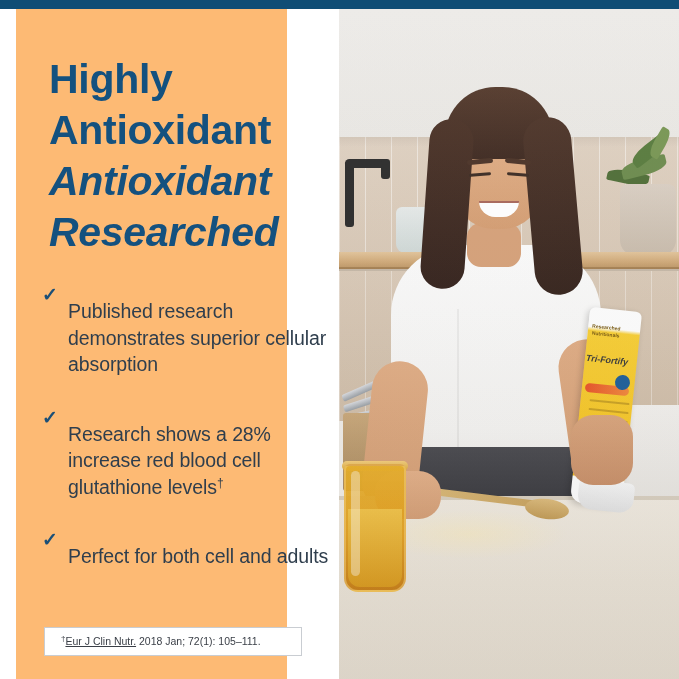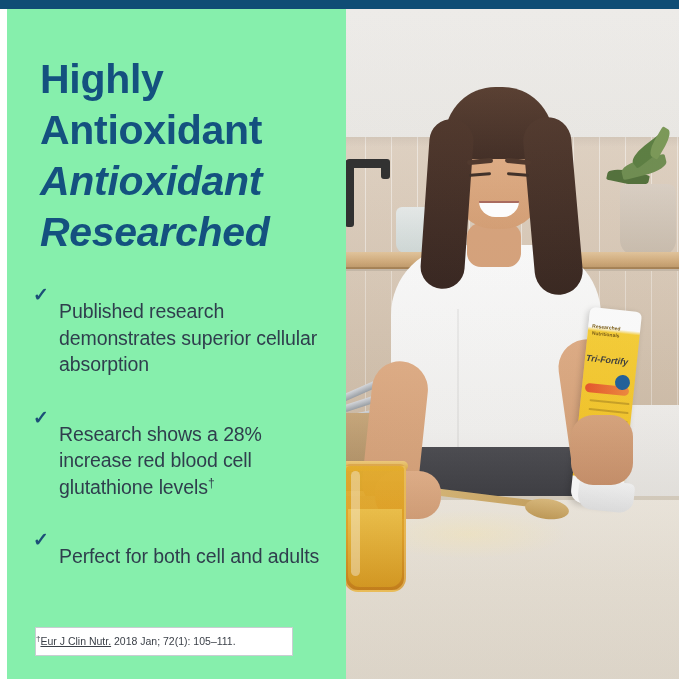--- a/index.html
+++ b/index.html
@@ -8,36 +8,36 @@
     background:#ffffff;
     font-family:"Liberation Sans", sans-serif;
     overflow:hidden;
   }
   .page{position:relative;width:679px;height:679px;overflow:hidden;background:#fff;}
 
   
   .top-bar{position:absolute;top:0;left:0;width:679px;height:9px;background:#0f4d75;z-index:40;}
 
   
-  .left-panel{position:absolute;top:9px;left:7px;width:339px;height:670px;background:#86efac;z-index:20;}
+  .left-panel{position:absolute;top:9px;left:16px;width:271px;height:670px;background:#fdba74;z-index:20;}
 
   .headline{position:absolute;left:33px;top:45px;width:290px;color:#14517f;
     font-size:41px;line-height:51px;font-weight:700;letter-spacing:-0.3px;}
   .headline .it{font-style:italic;display:block;}
   .headline .rm{font-style:normal;display:block;}
 
   .bullets{position:absolute;left:26px;top:273px;width:300px;}
   .bullet{display:flex;align-items:flex-start;margin-bottom:27px;}
   .check{flex:0 0 auto;width:26px;color:#1b4f77;font-size:19px;line-height:26px;font-weight:700;}
   .btext{flex:1 1 auto;color:#2f3e4d;font-size:19.5px;line-height:26.5px;letter-spacing:-0.1px;margin-top:16px;}
   .btext sup{font-size:12px;vertical-align:super;line-height:0;}
 
   .footnote-box{position:absolute;left:28px;top:618px;width:258px;height:29px;
     border:1px solid #c9cdd2;background:#fff;box-sizing:border-box;
-    display:flex;align-items:center;padding:0 0;}
+    display:flex;align-items:center;padding:0 16px;}
   .footnote{color:#3a3f47;font-size:10.5px;line-height:13px;white-space:nowrap;}
   .footnote .u{text-decoration:underline;}
   .footnote sup{font-size:8px;vertical-align:super;line-height:0;}
 
   
   .photo{position:absolute;top:9px;left:339px;width:340px;height:670px;overflow:hidden;
     background:#efece7;z-index:10;}
 
   
   .wall{position:absolute;top:0;left:0;width:340px;height:132px;

